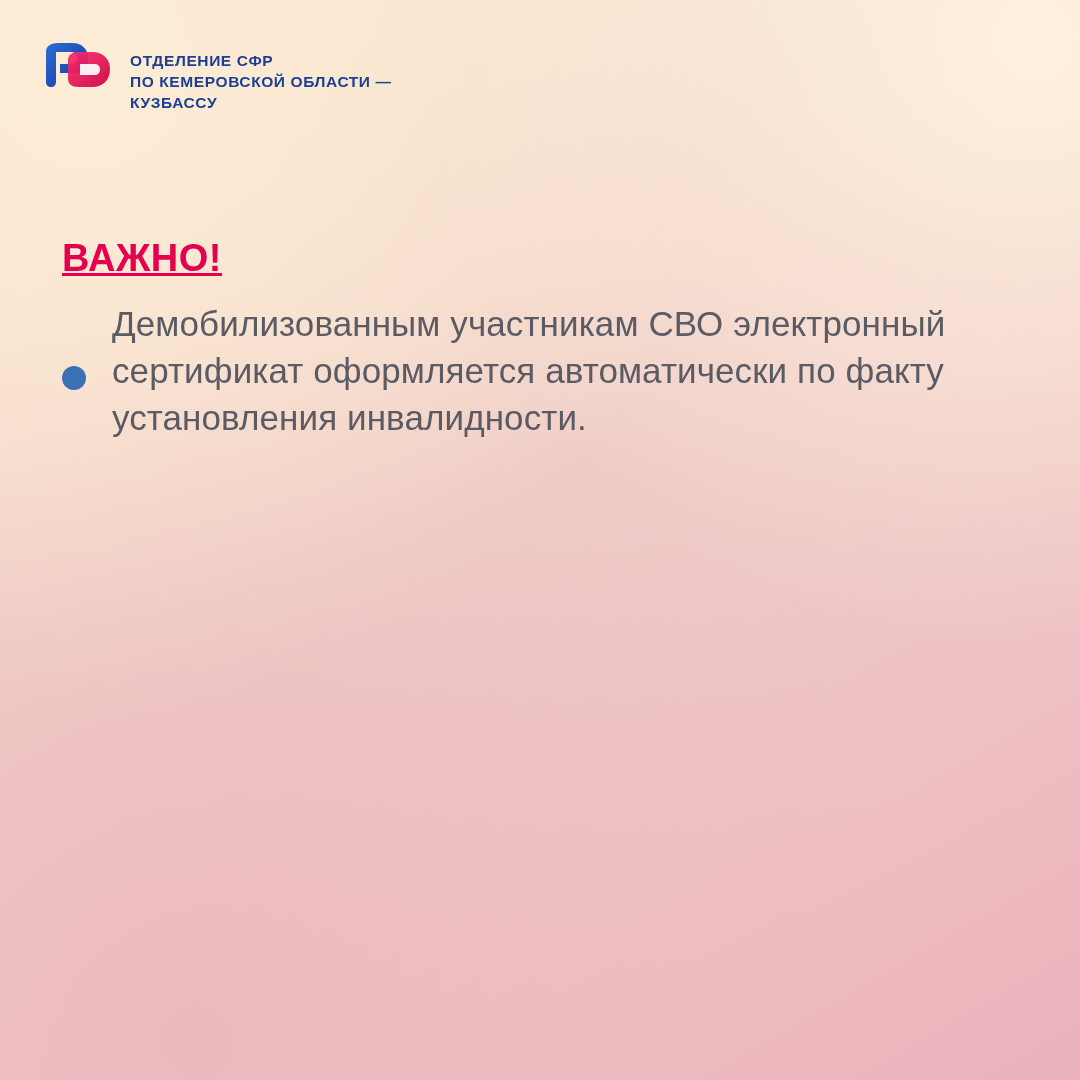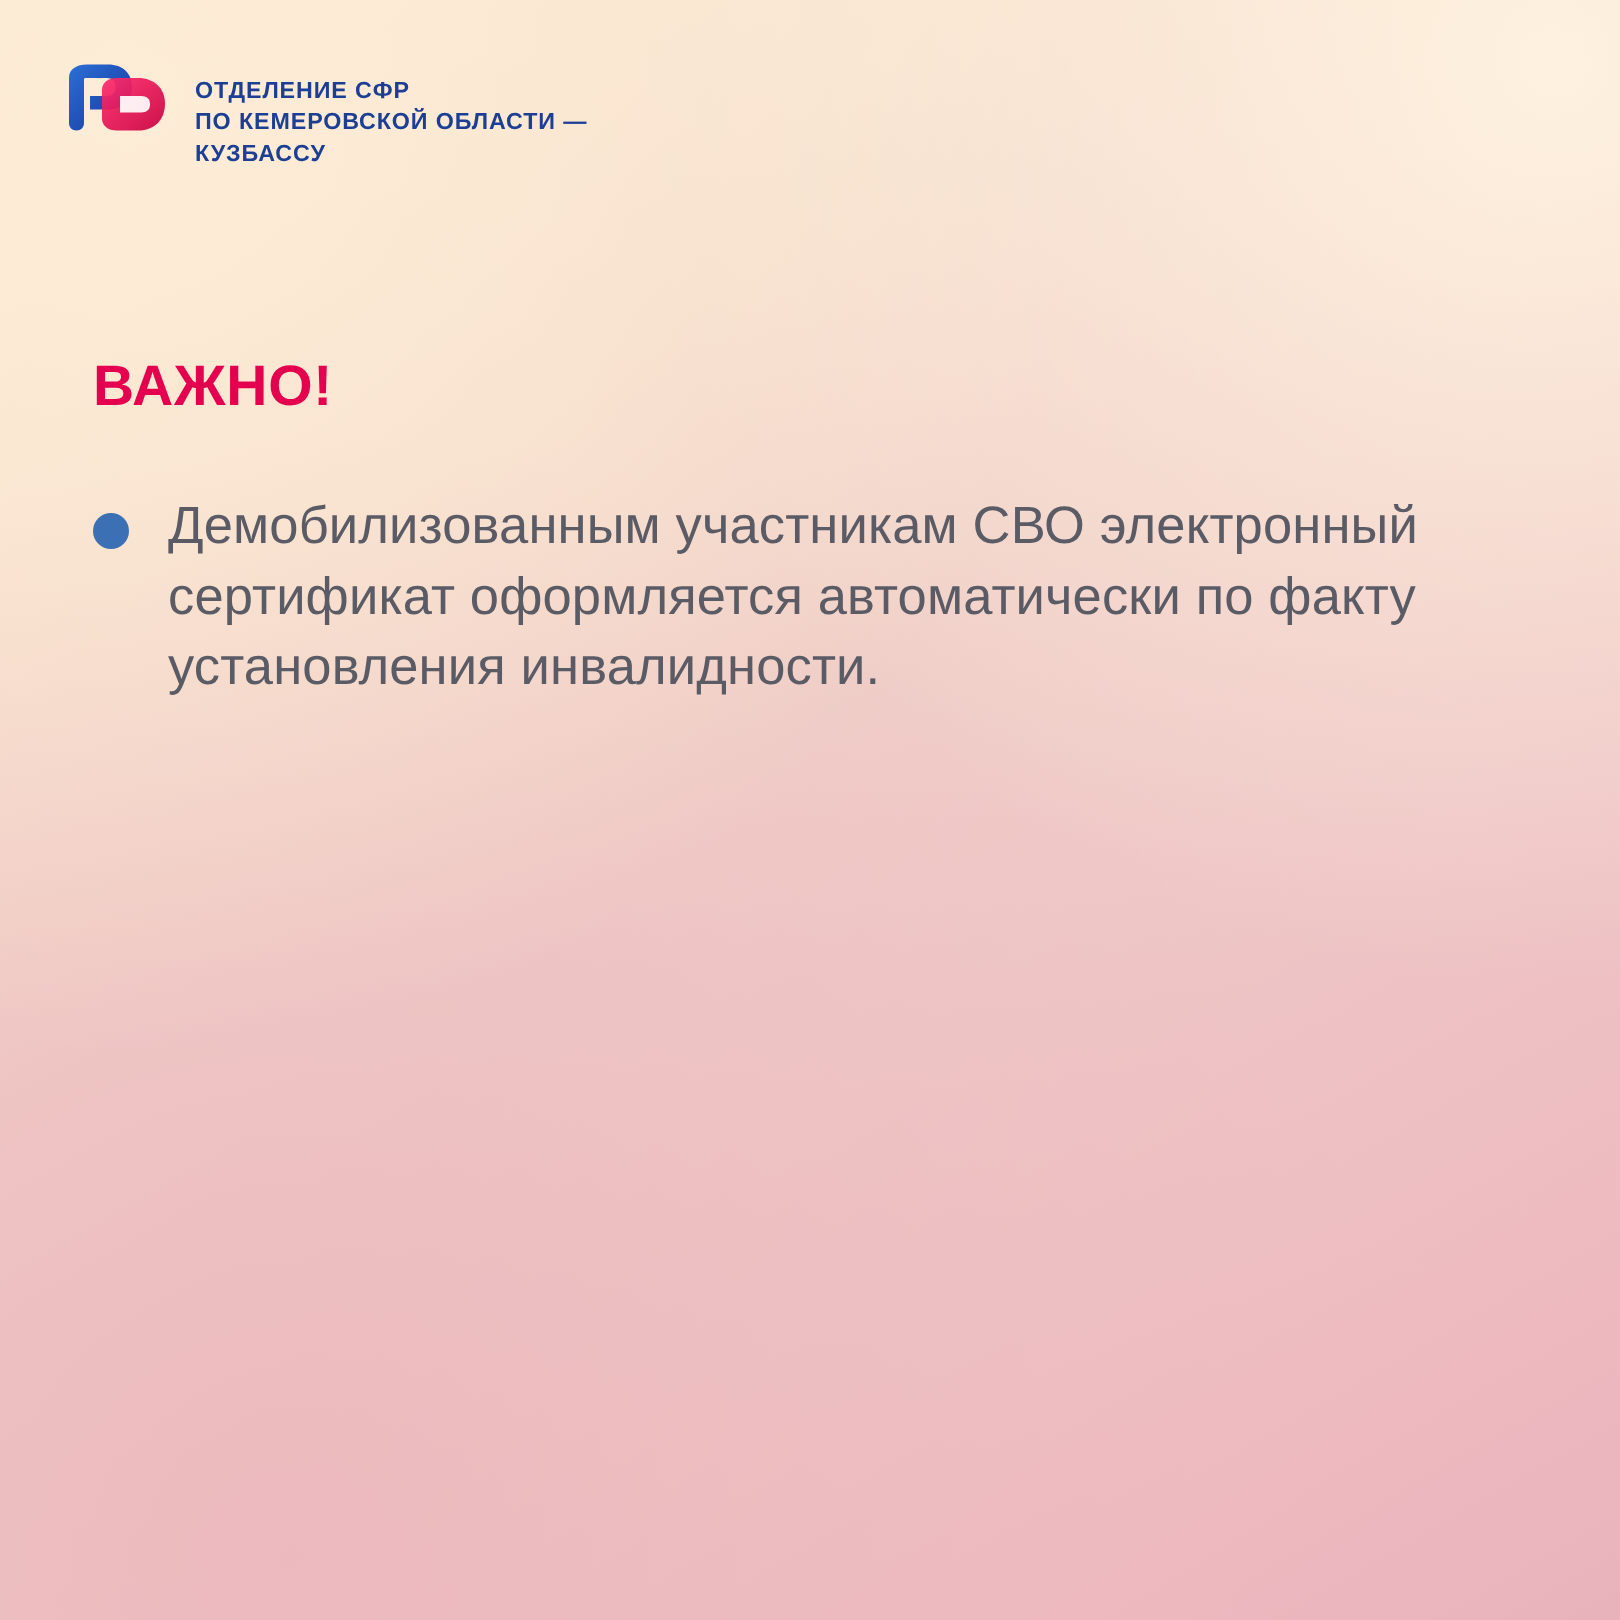--- a/index.html
+++ b/index.html
@@ -54,31 +54,32 @@
     position: absolute;
     left: 62px;
     top: 238px;
     width: 990px;
   }
   .headline {
     font-size: 38px;
     font-weight: bold;
     color: #e5004f;
     letter-spacing: 0.5px;
-    margin: 0 0 48px 0;
+    margin: 0 0 21px 0;
     line-height: 1.1;
+    text-decoration: underline;
   }
   .bullet-list {
     list-style: none;
     margin: 0;
     padding: 0;
   }
   .bullet-item {
     display: flex;
-    align-items: flex-start;
+    align-items: center;
     margin-bottom: 60px;
   }
   .bullet-item:last-child {
     margin-bottom: 0;
   }
   .bullet-dot {
     flex: 0 0 auto;
     width: 24px;
     height: 24px;
     border-radius: 50%;

